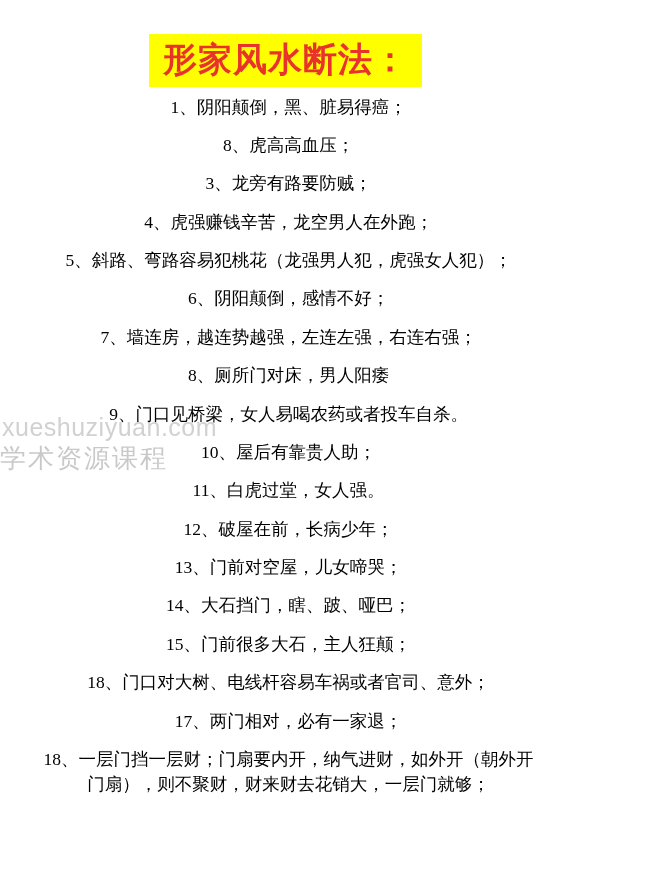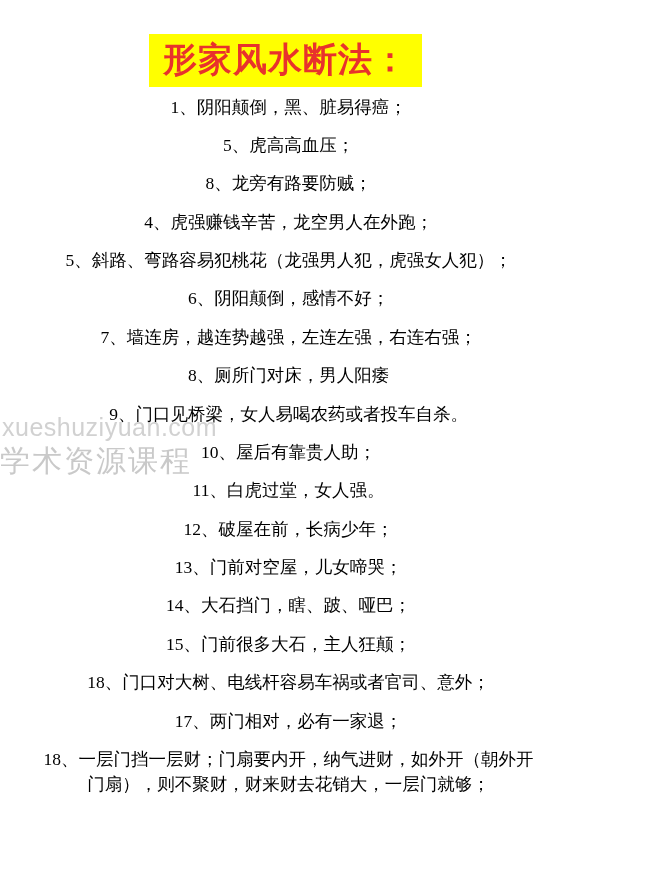--- a/index.html
+++ b/index.html
@@ -70,42 +70,42 @@
     font-size: 25px;
     color: #c9c9c9;
     opacity: 0.85;
     letter-spacing: 0.5px;
     line-height: 1;
     padding-left: 2px;
     margin-top: 15px;
   }
   .wm-line2 {
     font-family: "Liberation Sans", sans-serif;
-    font-size: 30px;
+    font-size: 26px;
     color: #c4c4c4;
     opacity: 0.9;
     letter-spacing: 2px;
     line-height: 1.15;
     padding-left: 0px;
     margin-top: 4px;
   }
 </style>
 </head>
 <body>
 
 <div class="page">
 
   <div class="title-wrap">
     <span class="title">形家风水断法：</span>
   </div>
 
   <div class="list">
     <p class="item">1、阴阳颠倒，黑、脏易得癌；</p>
-    <p class="item">5、虎高高血压；</p>
-    <p class="item">8、龙旁有路要防贼；</p>
+    <p class="item">8、虎高高血压；</p>
+    <p class="item">3、龙旁有路要防贼；</p>
     <p class="item">4、虎强赚钱辛苦，龙空男人在外跑；</p>
     <p class="item">5、斜路、弯路容易犯桃花（龙强男人犯，虎强女人犯）；</p>
     <p class="item">6、阴阳颠倒，感情不好；</p>
     <p class="item">7、墙连房，越连势越强，左连左强，右连右强；</p>
     <p class="item">8、厕所门对床，男人阳痿</p>
     <p class="item">9、门口见桥梁，女人易喝农药或者投车自杀。</p>
     <p class="item">10、屋后有靠贵人助；</p>
     <p class="item">11、白虎过堂，女人强。</p>
     <p class="item">12、破屋在前，长病少年；</p>
     <p class="item">13、门前对空屋，儿女啼哭；</p>

